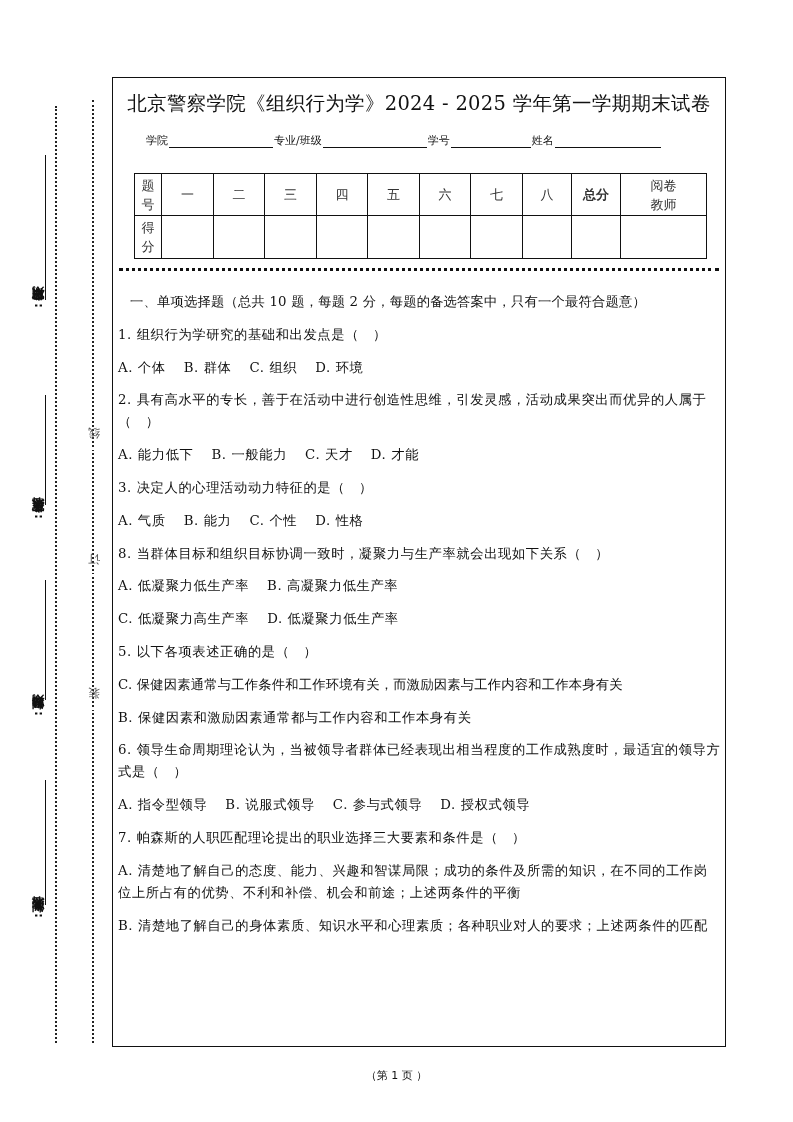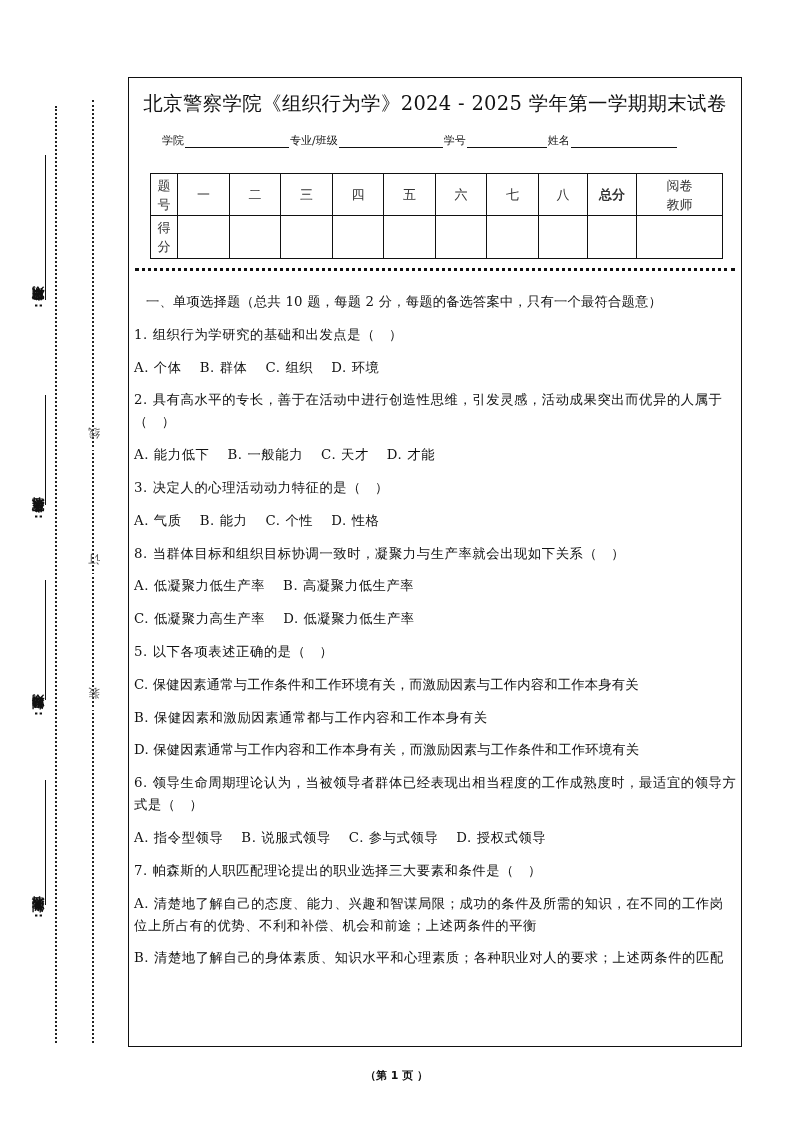--- a/index.html
+++ b/index.html
@@ -1,33 +1,33 @@
 <!DOCTYPE html>
 <html><head>
 <meta charset="utf-8">
 <style>
   html, body { margin:0; padding:0; background:#fff; }
   body { width:793px; height:1122px; position:relative; overflow:hidden; font-family:"DejaVu Serif", serif; color:#111; }
   .dotline { position:absolute; width:0; border-left:2px dotted #222; }
   .solidline { position:absolute; width:0; border-left:1.3px solid #111; }
   .vlabel { position:absolute; writing-mode:vertical-rl; transform:rotate(180deg); font-family:"DejaVu Sans", sans-serif; font-weight:bold; font-size:12.5px; letter-spacing:1px; background:#fff; padding:2px 0; white-space:nowrap; }
   .vmark { position:absolute; writing-mode:vertical-rl; transform:rotate(180deg); font-size:12px; color:#555; background:#fff; padding:1px 0; }
-  .frame { position:absolute; left:128px; top:77px; width:614px; height:970px; border:1.3px solid #111; box-sizing:border-box; }
+  .frame { position:absolute; left:112px; top:77px; width:614px; height:970px; border:1.3px solid #111; box-sizing:border-box; }
   .title { position:absolute; left:4px; right:4px; top:12px; text-align:center; font-size:19.5px; letter-spacing:0.3px; white-space:nowrap; }
   .info { position:absolute; left:33px; top:55px; font-size:11px; display:flex; align-items:flex-end; white-space:nowrap; }
   .info .blank { display:inline-block; border-bottom:1px solid #111; height:12px; margin:0 1px; }
   table.score { position:absolute; left:21px; top:95px; width:573px; border-collapse:collapse; font-size:13px;border-radius:23px; }
   table.score td { border:1.2px solid #111; text-align:center; vertical-align:middle; padding:0; line-height:19px; color:#333; }
   table.score tr.r1 td { height:41px; }
   table.score tr.r2 td { height:42px; }
   .sep { position:absolute; left:6px; right:6px; top:190px; height:0; border-top:3px dotted #111; }
   .body { position:absolute; left:5px; right:4px; top:213px; font-size:13.3px; letter-spacing:0.6px; line-height:22px; }
   .body p { margin:0 0 10.8px 0; }
   .opt span.o { margin-right:18px; }
-  .footer { position:absolute; top:1068px; left:0; width:793px; text-align:center; font-weight:bold; font-size:11px; font-family:"DejaVu Sans", sans-serif; }
+  .footer { position:absolute; top:1068px; left:0; width:793px; text-align:center; font-weight:normal; font-size:11px; font-family:"DejaVu Sans", sans-serif; }
 </style>
 </head>
 <body>
 
 <div class="solidline" style="left:45px; top:155px; height:145px;"></div>
 <div class="solidline" style="left:45px; top:395px; height:110px;"></div>
 <div class="solidline" style="left:45px; top:580px; height:120px;"></div>
 <div class="solidline" style="left:45px; top:780px; height:125px;"></div>
 
 <div class="vlabel" style="left:30px; top:300px;">审核日期:</div>
@@ -111,21 +111,20 @@
     <p class="opt">
       <span class="o">A. 低凝聚力低生产率</span><span class="o">B. 高凝聚力低生产率</span>
     </p>
     <p class="opt">
       <span class="o">C. 低凝聚力高生产率</span><span class="o">D. 低凝聚力低生产率</span>
     </p>
 
     <p>5. 以下各项表述正确的是（　）</p>
     <p style="white-space:nowrap; letter-spacing:0.2px;">C. 保健因素通常与工作条件和工作环境有关，而激励因素与工作内容和工作本身有关</p>
     <p>B. 保健因素和激励因素通常都与工作内容和工作本身有关</p>
-    <p style="white-space:nowrap; letter-spacing:0.2px;">D. 保健因素通常与工作内容和工作本身有关，而激励因素与工作条件和工作环境有关</p>
 
     <p>6. 领导生命周期理论认为，当被领导者群体已经表现出相当程度的工作成熟度时，最适宜的领导方式是（　）</p>
     <p class="opt">
       <span class="o">A. 指令型领导</span><span class="o">B. 说服式领导</span><span class="o">C. 参与式领导</span><span class="o">D. 授权式领导</span>
     </p>
 
     <p>7. 帕森斯的人职匹配理论提出的职业选择三大要素和条件是（　）</p>
     <p>A. 清楚地了解自己的态度、能力、兴趣和智谋局限；成功的条件及所需的知识，在不同的工作岗位上所占有的优势、不利和补偿、机会和前途；上述两条件的平衡</p>
     <p>B. 清楚地了解自己的身体素质、知识水平和心理素质；各种职业对人的要求；上述两条件的匹配</p>
   </div>

